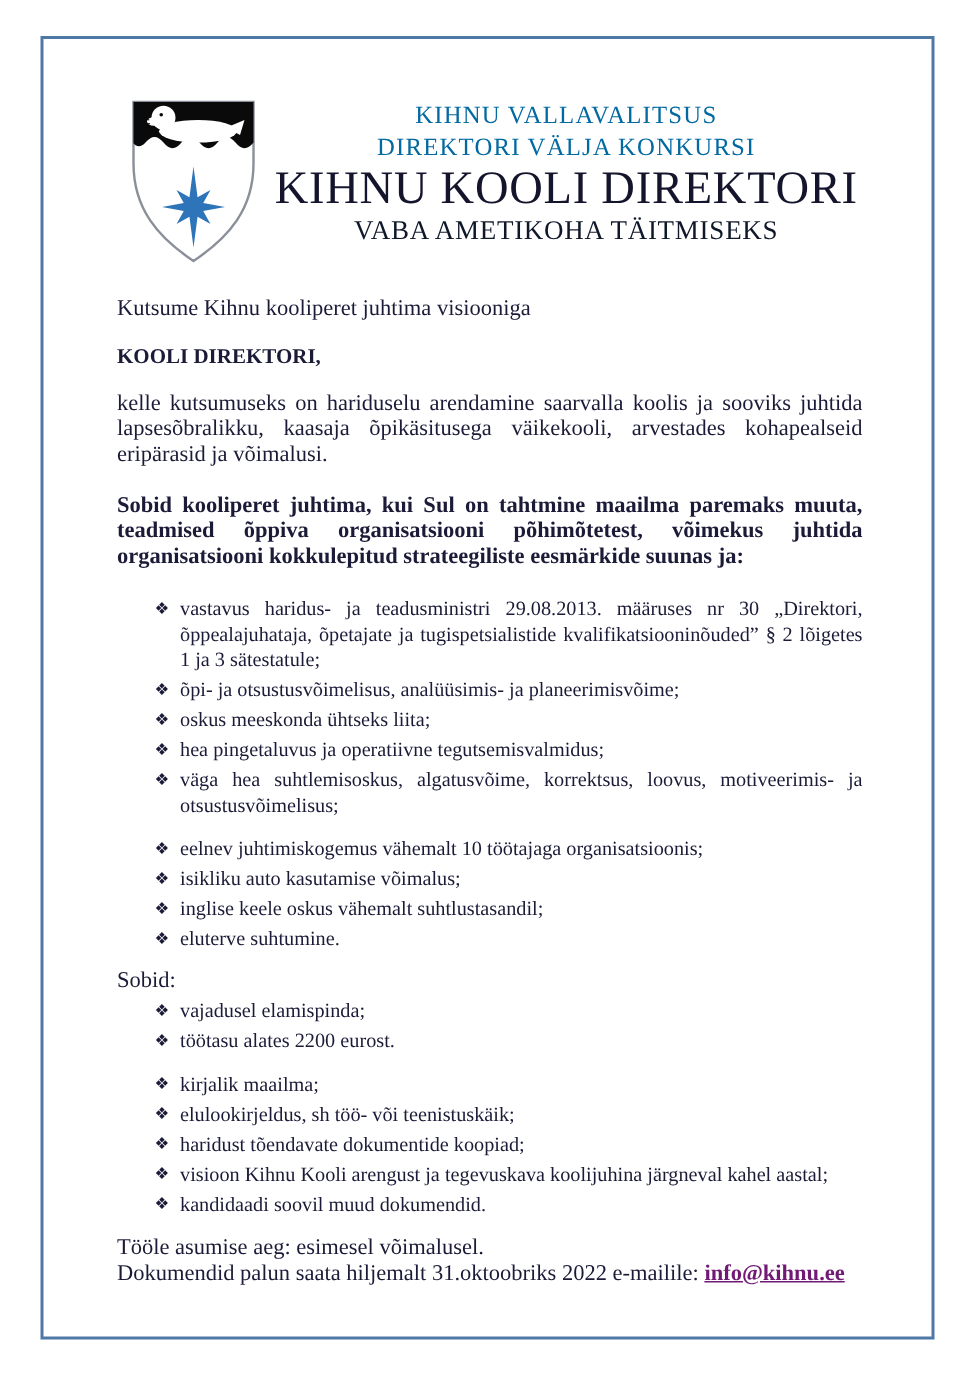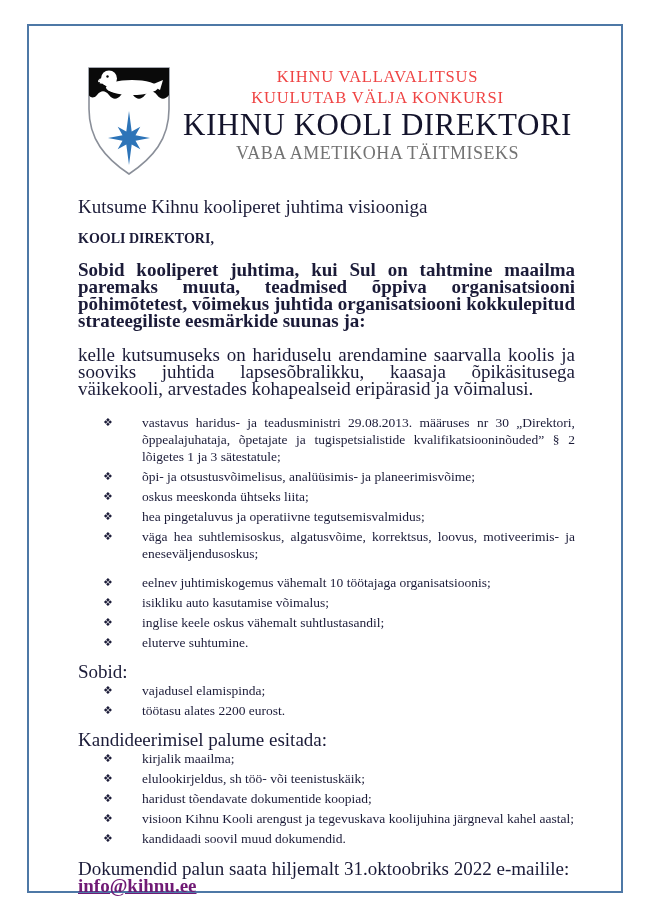--- a/index.html
+++ b/index.html
@@ -43,40 +43,40 @@
   }
   .header-text {
     flex: 1;
     text-align: center;
     padding-top: 2px;
   }
   .org-line {
     font-size: 16.5px;
     letter-spacing: 0.8px;
     line-height: 21px;
-    color: #ef4444;
+    color: #0369a1;
     white-space: nowrap;
   }
   .title {
     font-size: 31px;
     letter-spacing: 0.5px;
     line-height: 33px;
     color: #14142c;
     white-space: nowrap;
   }
   .subtitle {
     font-size: 18px;
     letter-spacing: 0.5px;
     line-height: 24px;
-    color: #737373;
+    color: #0f172a;
     white-space: nowrap;
     font-family: Liberation Serif, serif;
   }
   
-  p { margin: 0; font-size: 19px; line-height: 17px; }
+  p { margin: 0; font-size: 15px; line-height: 17px; }
   .invite { margin: 22px 0 15px; }
   .role-heading { font-weight: bold; font-size: 14px; margin: 12px 0 14px; }
   .para { margin: 0 0 17px; }
   .justify { text-align: justify; }
   .bold { font-weight: bold; }
   .section-heading { margin: 0 0 2px; }
   ul.diamond-list {
     list-style: none;
     margin: 0 0 12px;
     padding: 0;
@@ -91,21 +91,20 @@
     flex: 0 0 17px;
     margin-left: 25px;
     font-family: "DejaVu Sans", sans-serif;
     font-size: 11px;
     line-height: 17px;
     color: #1b1b38;
   }
   ul.diamond-list .li-text {
     flex: 1;
     text-align: justify;
-    margin-left: 22px;
   }
   
   .footer { margin-top: 13px; }
   .footer p { margin: 0; }
   a.email {
     color: #701a75;
     font-weight: bold;
     text-decoration: underline;
     cursor: pointer;
   }
@@ -131,54 +130,54 @@
           <ellipse cx="23.5" cy="17" rx="4.5" ry="2.8" fill="#ffffff"></ellipse>
           <path d="M72 21 L84 16 L81 26 Z" fill="#ffffff"></path>
           <circle cx="28.5" cy="12.5" r="1.2" fill="#0a0a0a"></circle>
           <path d="M20.5 16 L11.5 13.5 M21 18.5 L11.5 18 M21 20.5 L13 22" stroke="#0a0a0a" stroke-width="0.8" fill="none"></path>
 
           <polygon points="50,47 52.7,67.5 61.3,62.7 56.5,71.3 71,74 56.5,76.7 61.3,85.3 52.7,80.5 50,101 47.3,80.5 38.7,85.3 43.5,76.7 29,74 43.5,71.3 38.7,62.7 47.3,67.5" fill="#2d74b8"></polygon>
         </svg>
       </div>
       <div class="header-text">
         <div class="org-line">KIHNU VALLAVALITSUS</div>
-        <div class="org-line">KUULUTAB VÄLJA KONKURSI</div>
+        <div class="org-line">DIREKTORI VÄLJA KONKURSI</div>
         <div class="title">KIHNU KOOLI DIREKTORI</div>
         <div class="subtitle">VABA AMETIKOHA TÄITMISEKS</div>
       </div>
     </header>
 
     <p class="invite">Kutsume Kihnu kooliperet juhtima visiooniga</p>
 
     <p class="role-heading">KOOLI DIREKTORI,</p>
 
+    <p class="para justify">kelle kutsumuseks on hariduselu arendamine saarvalla koolis ja sooviks juhtida lapsesõbralikku, kaasaja õpikäsitusega väikekooli, arvestades kohapealseid eripärasid ja võimalusi.</p>
+
     <p class="para justify bold">Sobid kooliperet juhtima, kui Sul on tahtmine maailma paremaks muuta, teadmised õppiva organisatsiooni põhimõtetest, võimekus juhtida organisatsiooni kokkulepitud strateegiliste eesmärkide suunas ja:</p>
 
-    <p class="para justify">kelle kutsumuseks on hariduselu arendamine saarvalla koolis ja sooviks juhtida lapsesõbralikku, kaasaja õpikäsitusega väikekooli, arvestades kohapealseid eripärasid ja võimalusi.</p>
-
     <ul class="diamond-list">
         <li>
           <span class="bullet">❖</span>
           <span class="li-text">vastavus haridus- ja teadusministri 29.08.2013. määruses nr 30 „Direktori, õppealajuhataja, õpetajate ja tugispetsialistide kvalifikatsiooninõuded” § 2 lõigetes 1 ja 3 sätestatule;</span>
         </li>
         <li>
           <span class="bullet">❖</span>
           <span class="li-text">õpi- ja otsustusvõimelisus, analüüsimis- ja planeerimisvõime;</span>
         </li>
         <li>
           <span class="bullet">❖</span>
           <span class="li-text">oskus meeskonda ühtseks liita;</span>
         </li>
         <li>
           <span class="bullet">❖</span>
           <span class="li-text">hea pingetaluvus ja operatiivne tegutsemisvalmidus;</span>
         </li>
         <li>
           <span class="bullet">❖</span>
-          <span class="li-text">väga hea suhtlemisoskus, algatusvõime, korrektsus, loovus, motiveerimis- ja eneseväljendusoskus;</span>
+          <span class="li-text">väga hea suhtlemisoskus, algatusvõime, korrektsus, loovus, motiveerimis- ja otsustusvõimelisus;</span>
         </li>
       </ul>
 
     <ul class="diamond-list">
         <li>
           <span class="bullet">❖</span>
           <span class="li-text">eelnev juhtimiskogemus vähemalt 10 töötajaga organisatsioonis;</span>
         </li>
         <li>
           <span class="bullet">❖</span>
@@ -199,21 +198,20 @@
         <li>
           <span class="bullet">❖</span>
           <span class="li-text">vajadusel elamispinda;</span>
         </li>
         <li>
           <span class="bullet">❖</span>
           <span class="li-text">töötasu alates 2200 eurost.</span>
         </li>
       </ul>
 
-    <p class="section-heading">Kandideerimisel palume esitada:</p>
     <ul class="diamond-list">
         <li>
           <span class="bullet">❖</span>
           <span class="li-text">kirjalik maailma;</span>
         </li>
         <li>
           <span class="bullet">❖</span>
           <span class="li-text">elulookirjeldus, sh töö- või teenistuskäik;</span>
         </li>
         <li>
@@ -224,17 +222,18 @@
           <span class="bullet">❖</span>
           <span class="li-text">visioon Kihnu Kooli arengust ja tegevuskava koolijuhina järgneval kahel aastal;</span>
         </li>
         <li>
           <span class="bullet">❖</span>
           <span class="li-text">kandidaadi soovil muud dokumendid.</span>
         </li>
       </ul>
 
     <div class="footer">
+      <p>Tööle asumise aeg: esimesel võimalusel.</p>
       <p><span>Dokumendid palun saata hiljemalt 31.oktoobriks 2022 e-mailile: </span><a class="email">info@kihnu.ee</a></p>
     </div>
 
   </div>
 </div>
 
 </body></html>

